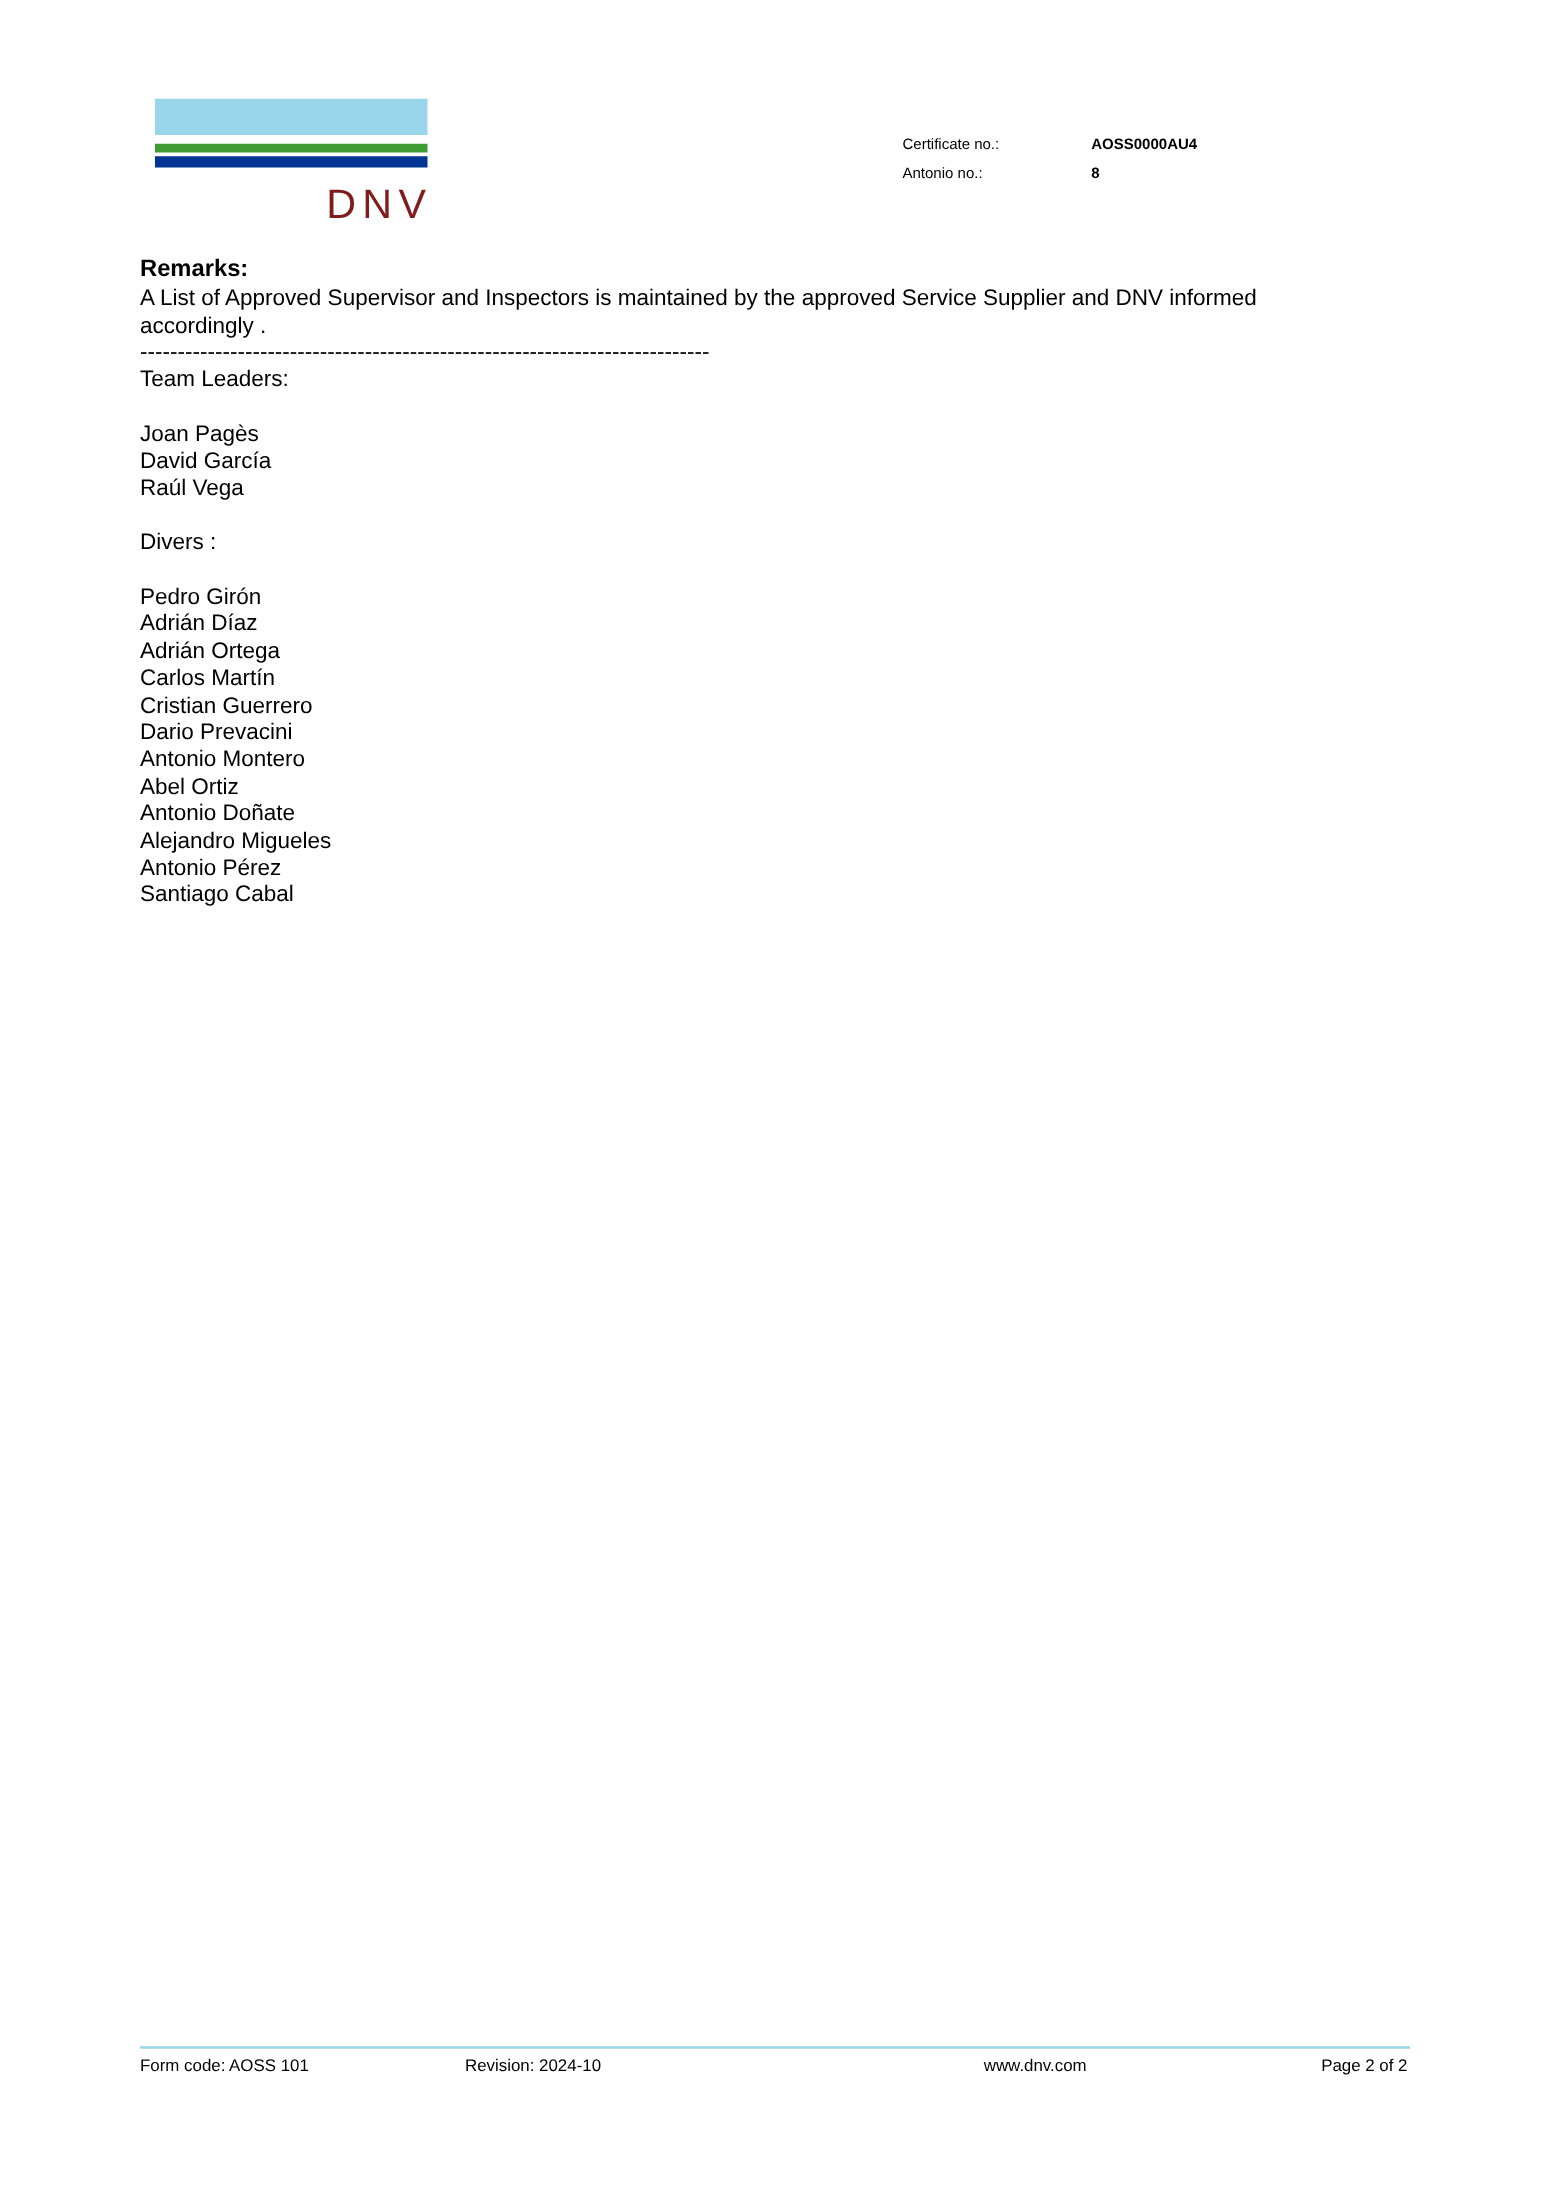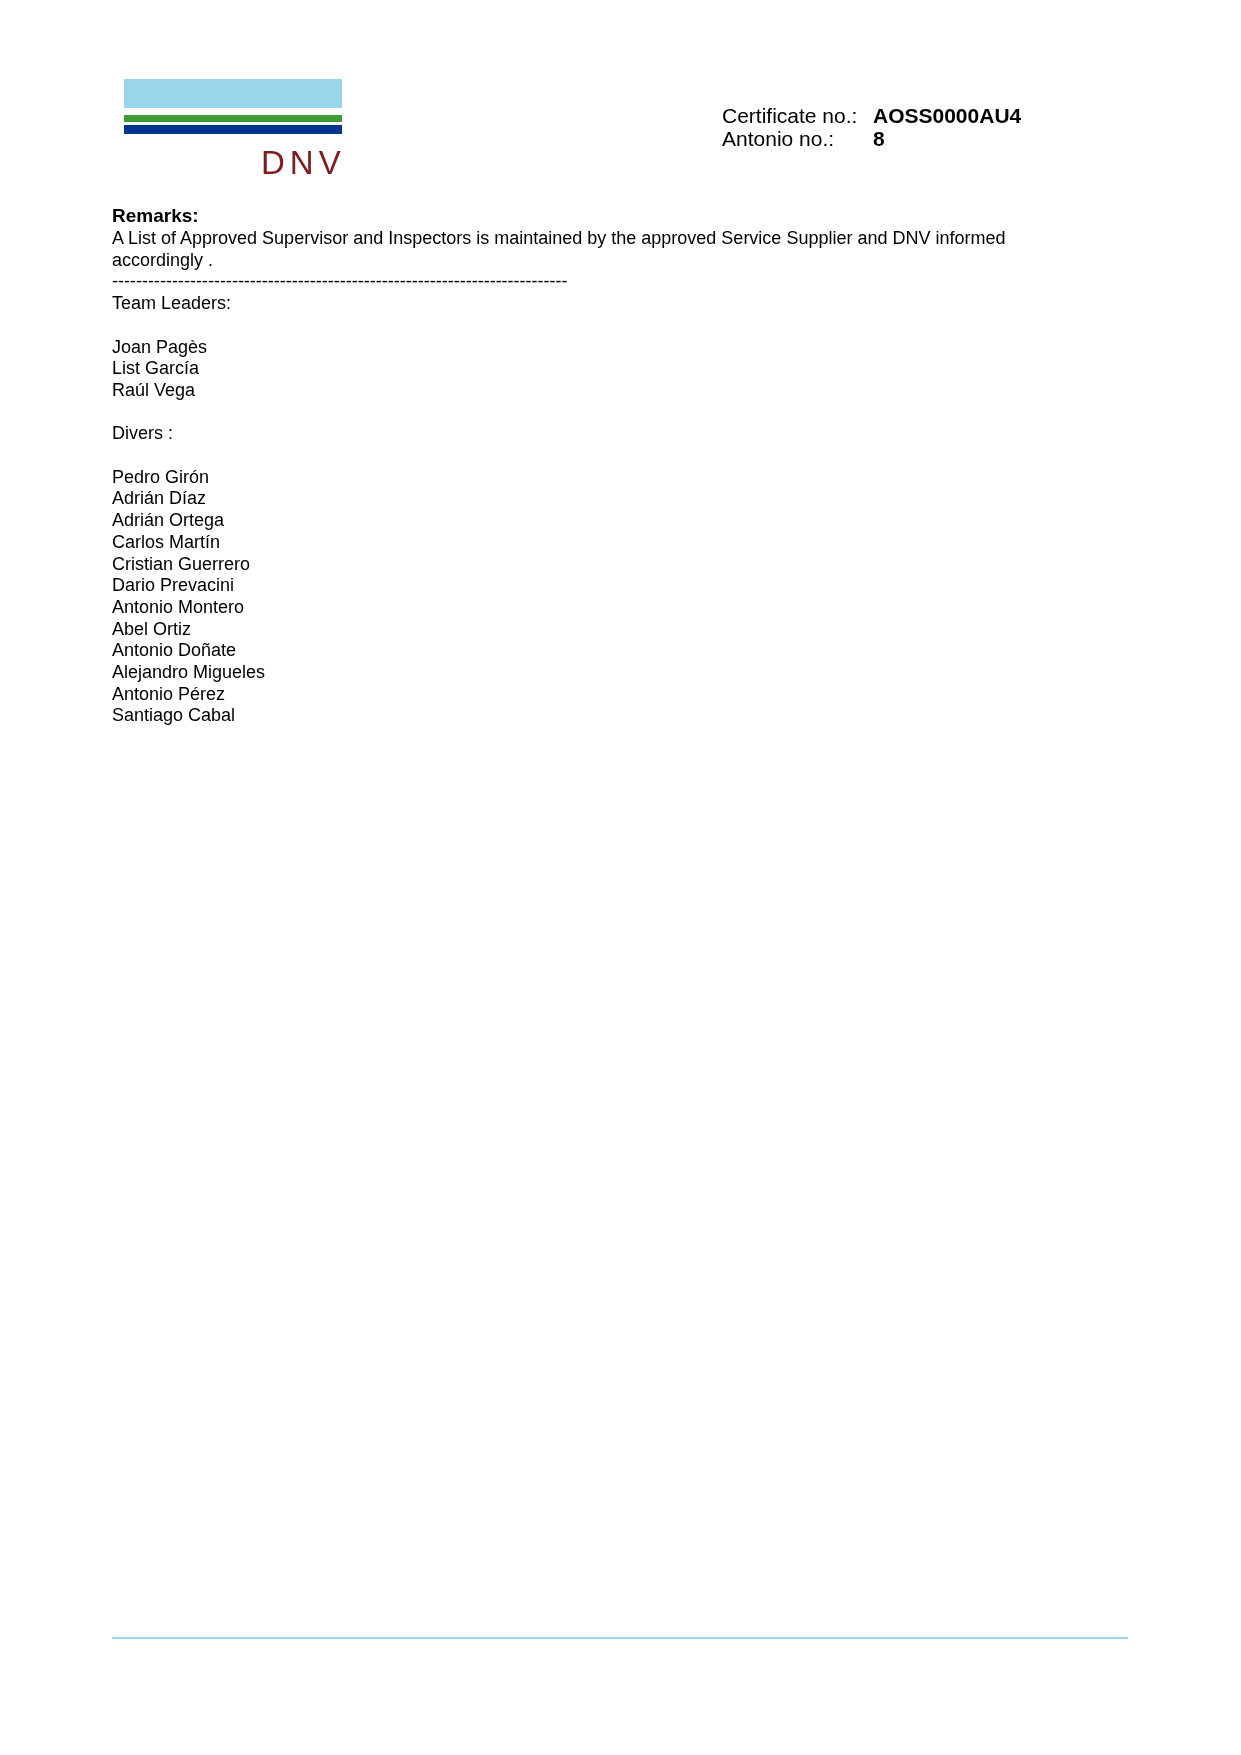--- a/index.html
+++ b/index.html
@@ -37,21 +37,21 @@
     line-height: 1;
   }
 
   
   .cert-block {
     position: absolute;
     left: 722px;
     top: 104px;
     display: grid;
     grid-template-columns: 151px auto;
-    font-size: 21px;
+    font-size: 12px;
     line-height: 23px;
   }
   .cert-value { font-weight: bold; }
 
   
   .doc-body {
     position: absolute;
     left: 112px;
     top: 203px;
     width: 920px;
@@ -122,21 +122,21 @@
         <div class="line">accordingly .</div>
       </div>
 
     <div class="separator-line">----------------------------------------------------------------------------</div>
 
     <div class="line">Team Leaders:</div>
     <div class="blank-line"></div>
 
     <div>
         <div class="line">Joan Pagès</div>
-        <div class="line">List García</div>
+        <div class="line">David García</div>
         <div class="line">Raúl Vega</div>
       </div>
 
     <div class="blank-line"></div>
     <div class="line">Divers :</div>
     <div class="blank-line"></div>
 
     <div>
         <div class="line">Pedro Girón</div>
         <div class="line">Adrián Díaz</div>
@@ -148,15 +148,21 @@
         <div class="line">Abel Ortiz</div>
         <div class="line">Antonio Doñate</div>
         <div class="line">Alejandro Migueles</div>
         <div class="line">Antonio Pérez</div>
         <div class="line">Santiago Cabal</div>
       </div>
   </div>
 
   <div class="footer">
     <div class="footer-rule"></div>
+    <div class="footer-row">
+      <span class="footer-item footer-form-code">Form code: AOSS 101</span>
+      <span class="footer-item footer-revision">Revision: 2024-10</span>
+      <span class="footer-item footer-website">www.dnv.com</span>
+      <span class="footer-item footer-page">Page 2 of 2</span>
+    </div>
   </div>
 
 </div>
 
 </body></html>

